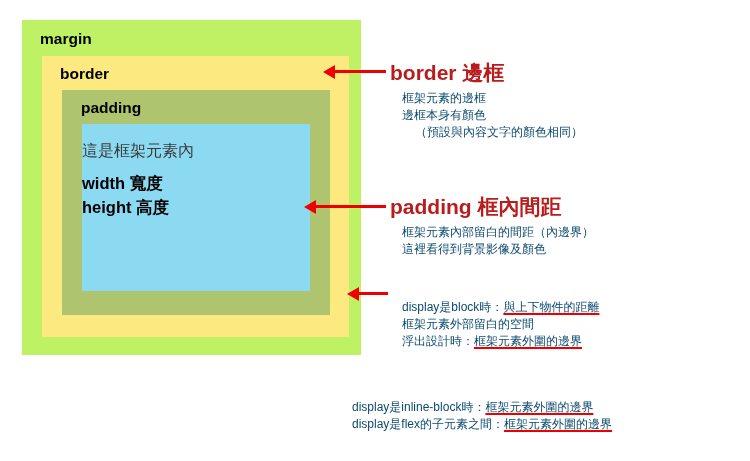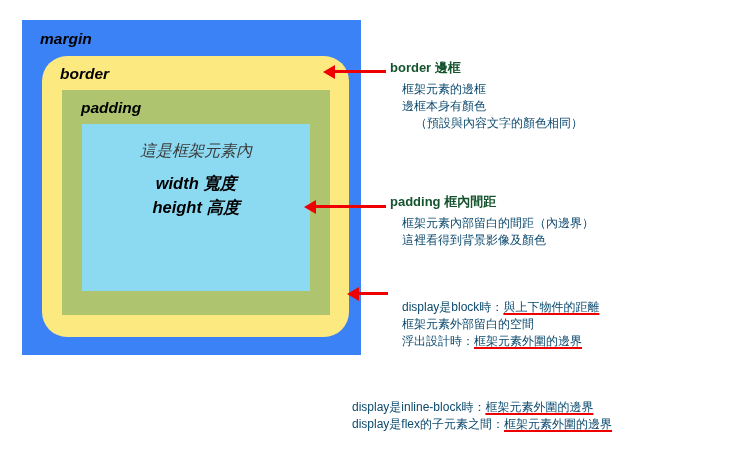--- a/index.html
+++ b/index.html
@@ -33,44 +33,42 @@
   .layer-label {
     font-weight: bold;
     font-size: 15.5px;
     color: #000000;
     line-height: 1;
     position: absolute;
     white-space: nowrap;
   }
 
   #margin-layer {
-    background: #3b82f6;
+    background: #bef264;
     padding: 36px 12px 18px 20px;
-    font-style: italic;
   }
   #margin-layer > .layer-label { left: 18px; top: 11px; }
 
   #border-layer {
     background: #fce97f;
     padding: 34px 19px 22px 20px;
-    border-radius: 25px;
   }
   #border-layer > .layer-label { left: 18px; top: 10px; }
 
   #padding-layer {
     background: #aec46f;
     padding: 34px 20px 24px 20px;
   }
   #padding-layer > .layer-label { left: 19px; top: 10px; }
 
   #content-layer {
     background: #8cdaf2;
     display: flex;
     flex-direction: column;
-    align-items: center;
+    align-items: flex-start;
     justify-content: flex-start;
     padding-top: 15px;
   }
   .content-line {
     font-size: 16px;
     line-height: 1.5;
     color: #222222;
     text-align: center;
     white-space: nowrap;
   }
@@ -98,22 +96,22 @@
     width: 0; height: 0;
     border-top: 7px solid transparent;
     border-bottom: 7px solid transparent;
     border-right: 12px solid #ee0000;
   }
 
   
   .note-block { position: absolute; }
   .note-head {
     font-weight: bold;
-    font-size: 13px;
-    color: #14532d;
+    font-size: 21px;
+    color: #b91c1c;
     white-space: nowrap;
     line-height: 1.2;
   }
   .note-line {
     font-size: 12px;
     color: #0c4a6e;
     white-space: nowrap;
     line-height: 1.42;
   }
   .note-line.indent { padding-left: 13px; }

